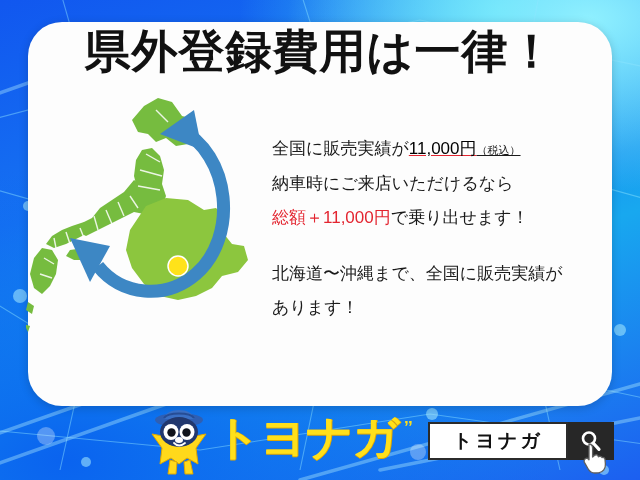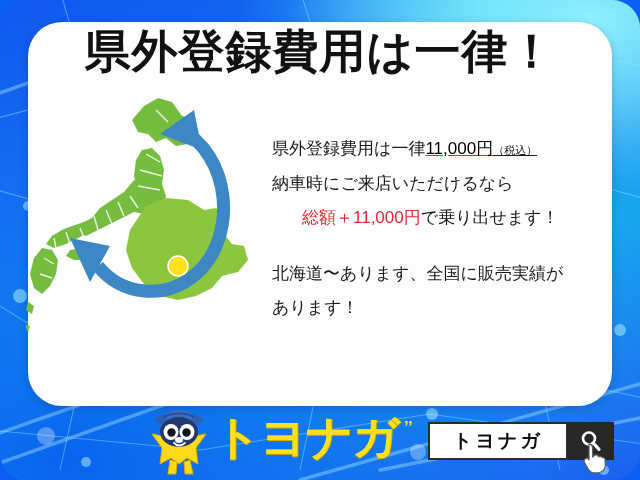--- a/index.html
+++ b/index.html
@@ -1,21 +1,21 @@
 <!DOCTYPE html>
 <html><head>
 <meta charset="utf-8">
 <style>
   html,body{margin:0;padding:0;}
   body{
     width:640px;height:480px;overflow:hidden;
     font-family:"Liberation Sans","DejaVu Sans",sans-serif;
     background:#0b5ff0;
   }
-  #stage{position:relative;width:640px;height:480px;overflow:hidden;border-radius:28px;}
+  #stage{position:relative;width:640px;height:480px;overflow:hidden;}
 
   
   .bg{position:absolute;inset:0;
       background:
         radial-gradient(ellipse 520px 300px at 92% 4%, #8ff0ff 0%, rgba(143,240,255,0) 58%),
         radial-gradient(ellipse 420px 260px at 78% 2%, #42d6f5 0%, rgba(66,214,245,0) 62%),
         radial-gradient(ellipse 700px 420px at 10% 96%, #0a63ef 0%, rgba(10,99,239,0) 70%),
         linear-gradient(160deg,#1157ef 0%,#1572f2 32%,#18a8ef 62%,#1c5ff0 100%);
   }
   .bg-net{position:absolute;inset:0;}
@@ -31,21 +31,21 @@
             line-height:1;white-space:nowrap;}
 
   
   .map{position:absolute;left:26px;top:88px;width:236px;height:280px;}
 
   
   .copy{position:absolute;left:272px;top:132px;width:306px;
         font-size:17px;color:#1a1a1a;line-height:34px;}
   .copy p{margin:0;}
   .gap{height:22px;}
-  .red{color:#e32530;margin-left:30px;}
+  .red{color:#e32530;}
   .red-u{color:#000000;text-decoration:underline;text-decoration-color:#e32530;}
   .tax{font-size:11px;color:#1a1a1a;text-decoration:underline;}
 
   
   .mascot{position:absolute;left:146px;top:404px;width:66px;height:74px;}
   .logo-text{position:absolute;left:214px;top:414px;
              font-size:46px;font-weight:bold;color:#ffe01b;
              letter-spacing:-1px;line-height:1;white-space:nowrap;
              text-shadow:0 1px 0 #e2a800, 1px 0 0 #e2a800;}
   .logo-dots{position:absolute;left:404px;top:418px;font-size:17px;
@@ -156,28 +156,28 @@
     </g>
 
     <polygon points="168,22 176,62 134,46" fill="#3d87c4"></polygon>
     <polygon points="44,150 84,158 64,194" fill="#3d87c4"></polygon>
 
     <circle cx="152" cy="178" r="10" fill="#ffe21a" stroke="#ffffff" stroke-width="1.5"></circle>
   </svg>
 
   <div class="copy">
     <p>
-      <span>県外登録費用は一律</span><span class="red-u">11,000円</span><span class="tax">（税込）</span>
+      <span>全国に販売実績が</span><span class="red-u">11,000円</span><span class="tax">（税込）</span>
     </p>
     <p>納車時にご来店いただけるなら</p>
     <p>
       <span class="red">総額＋11,000円</span><span>で乗り出せます！</span>
     </p>
     <div class="gap"></div>
-    <p>北海道〜あります、全国に販売実績が</p>
+    <p>北海道〜沖縄まで、全国に販売実績が</p>
     <p>あります！</p>
   </div>
 
   <svg class="mascot" viewBox="0 0 66 74">
 
     <path d="M33 28 L44 33 L60 30 L50 44 L52 60 L41 54 L33 60 L25 54 L14 60 L16 44 L6 30 L22 33 Z" fill="#ffd91b" stroke="#e0a800" stroke-width="1"></path>
 
     <ellipse cx="33" cy="16" rx="24" ry="7" fill="#2f5fb3"></ellipse>
 
     <path d="M18 15 C 19 3, 47 3, 48 15 Z" fill="#3a6fc4"></path>

